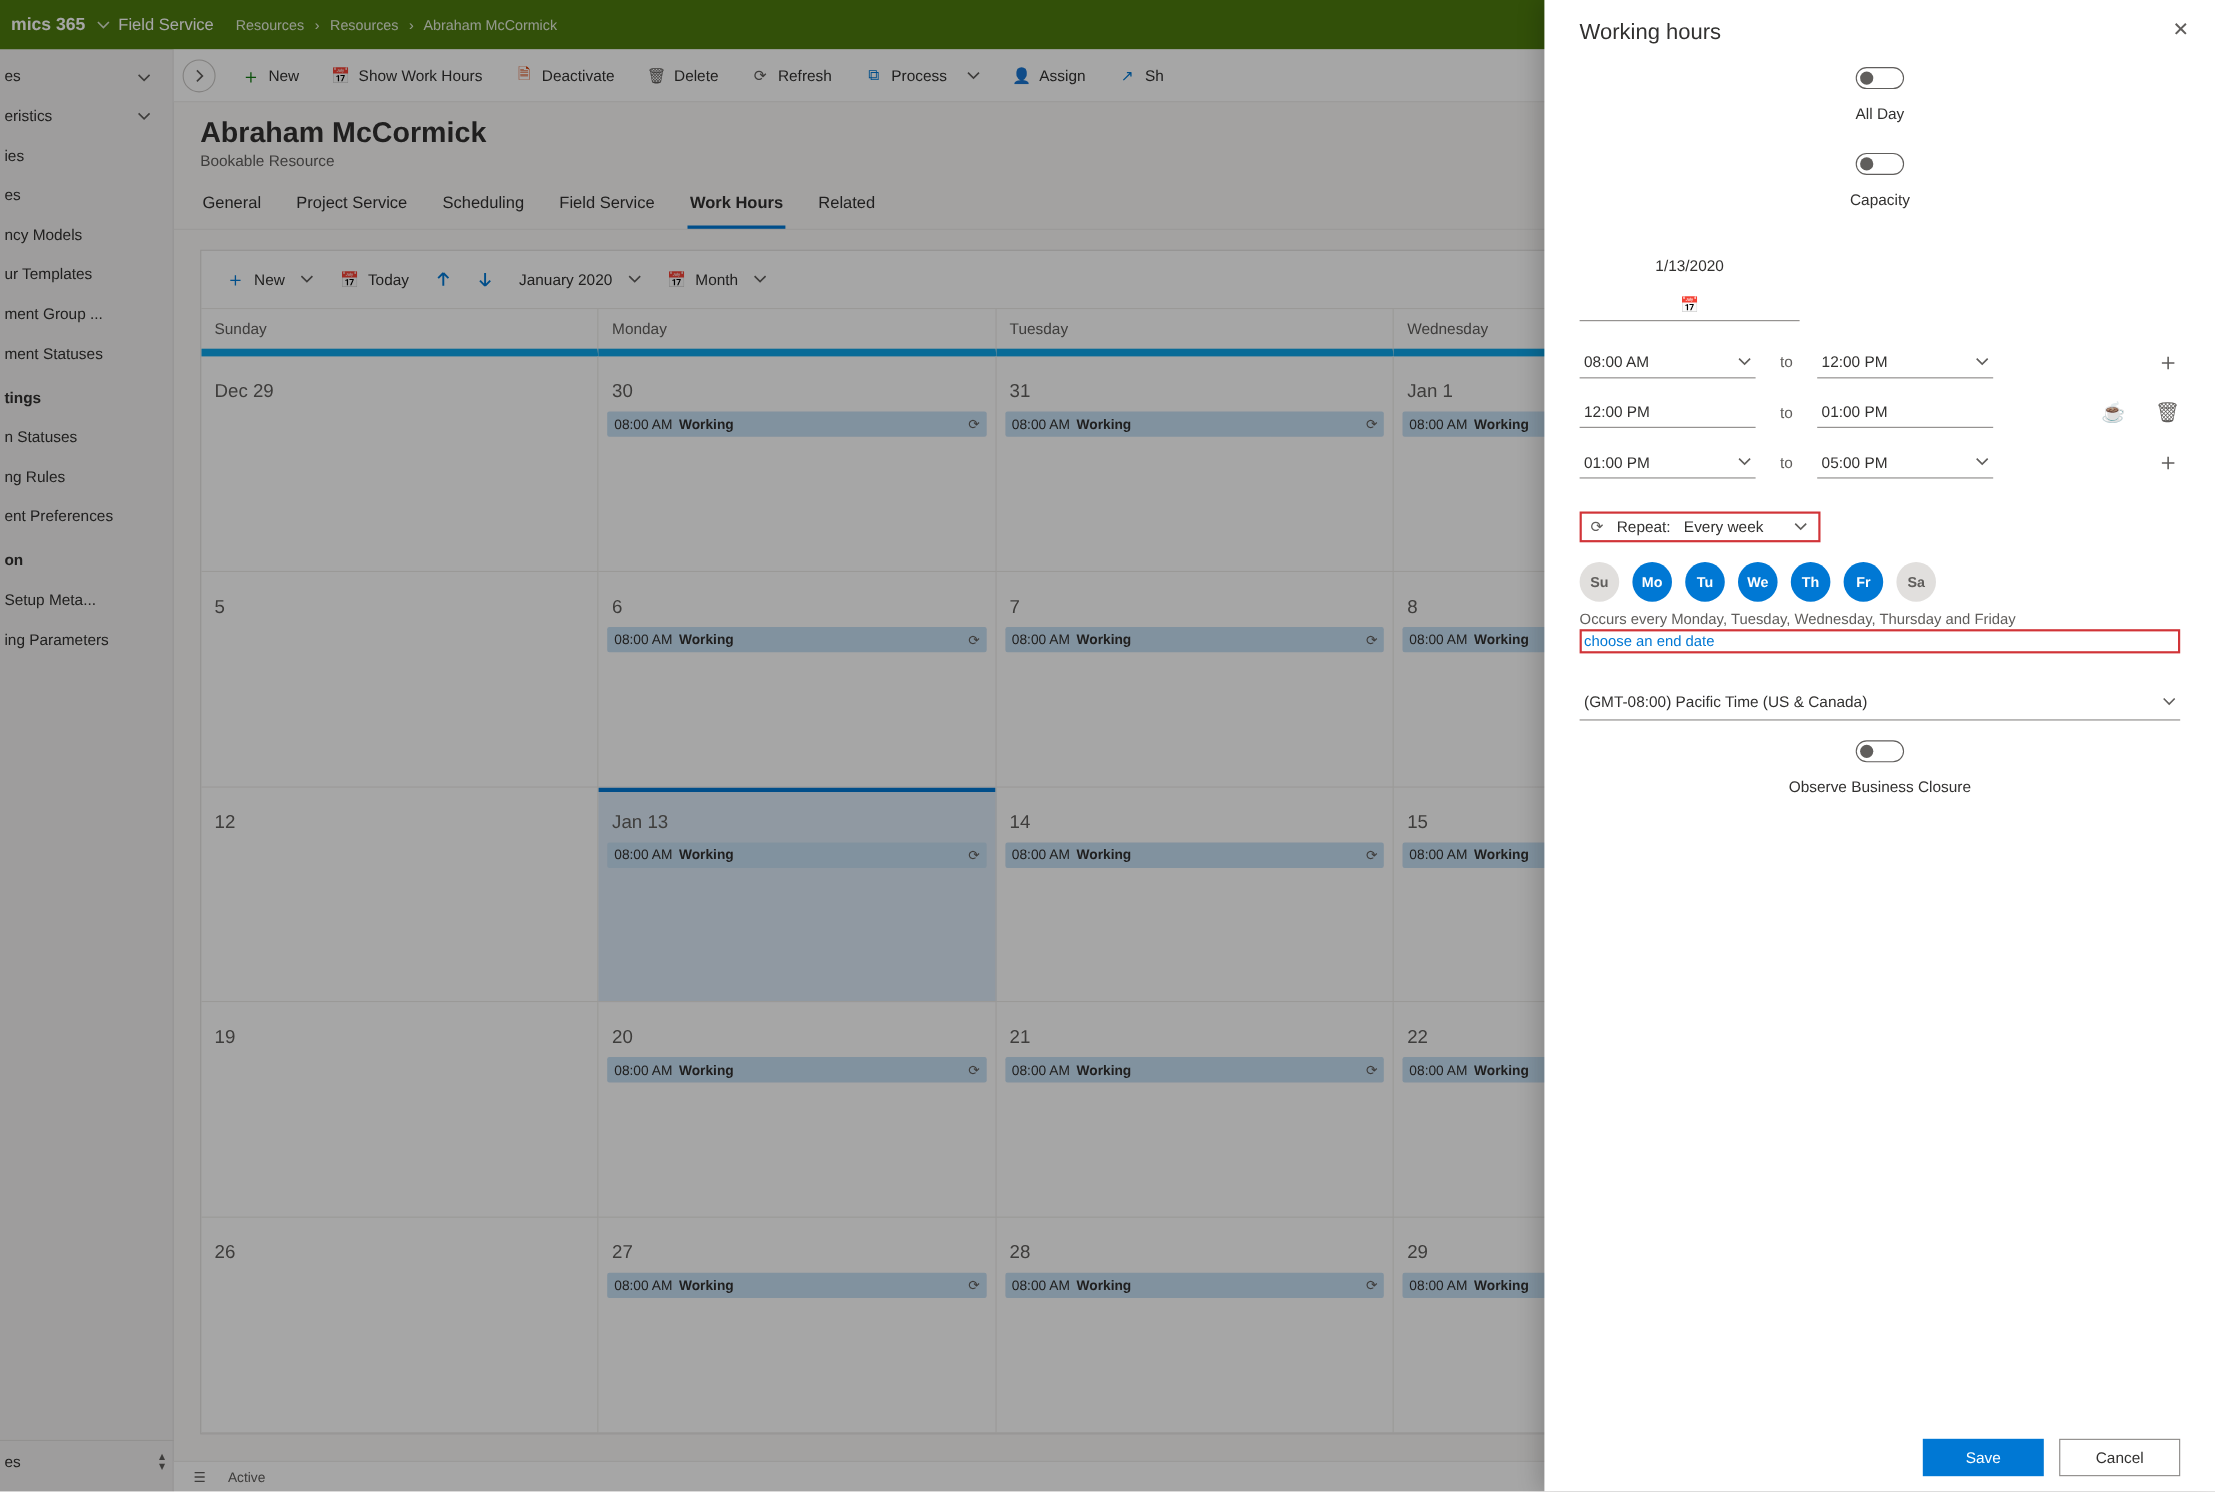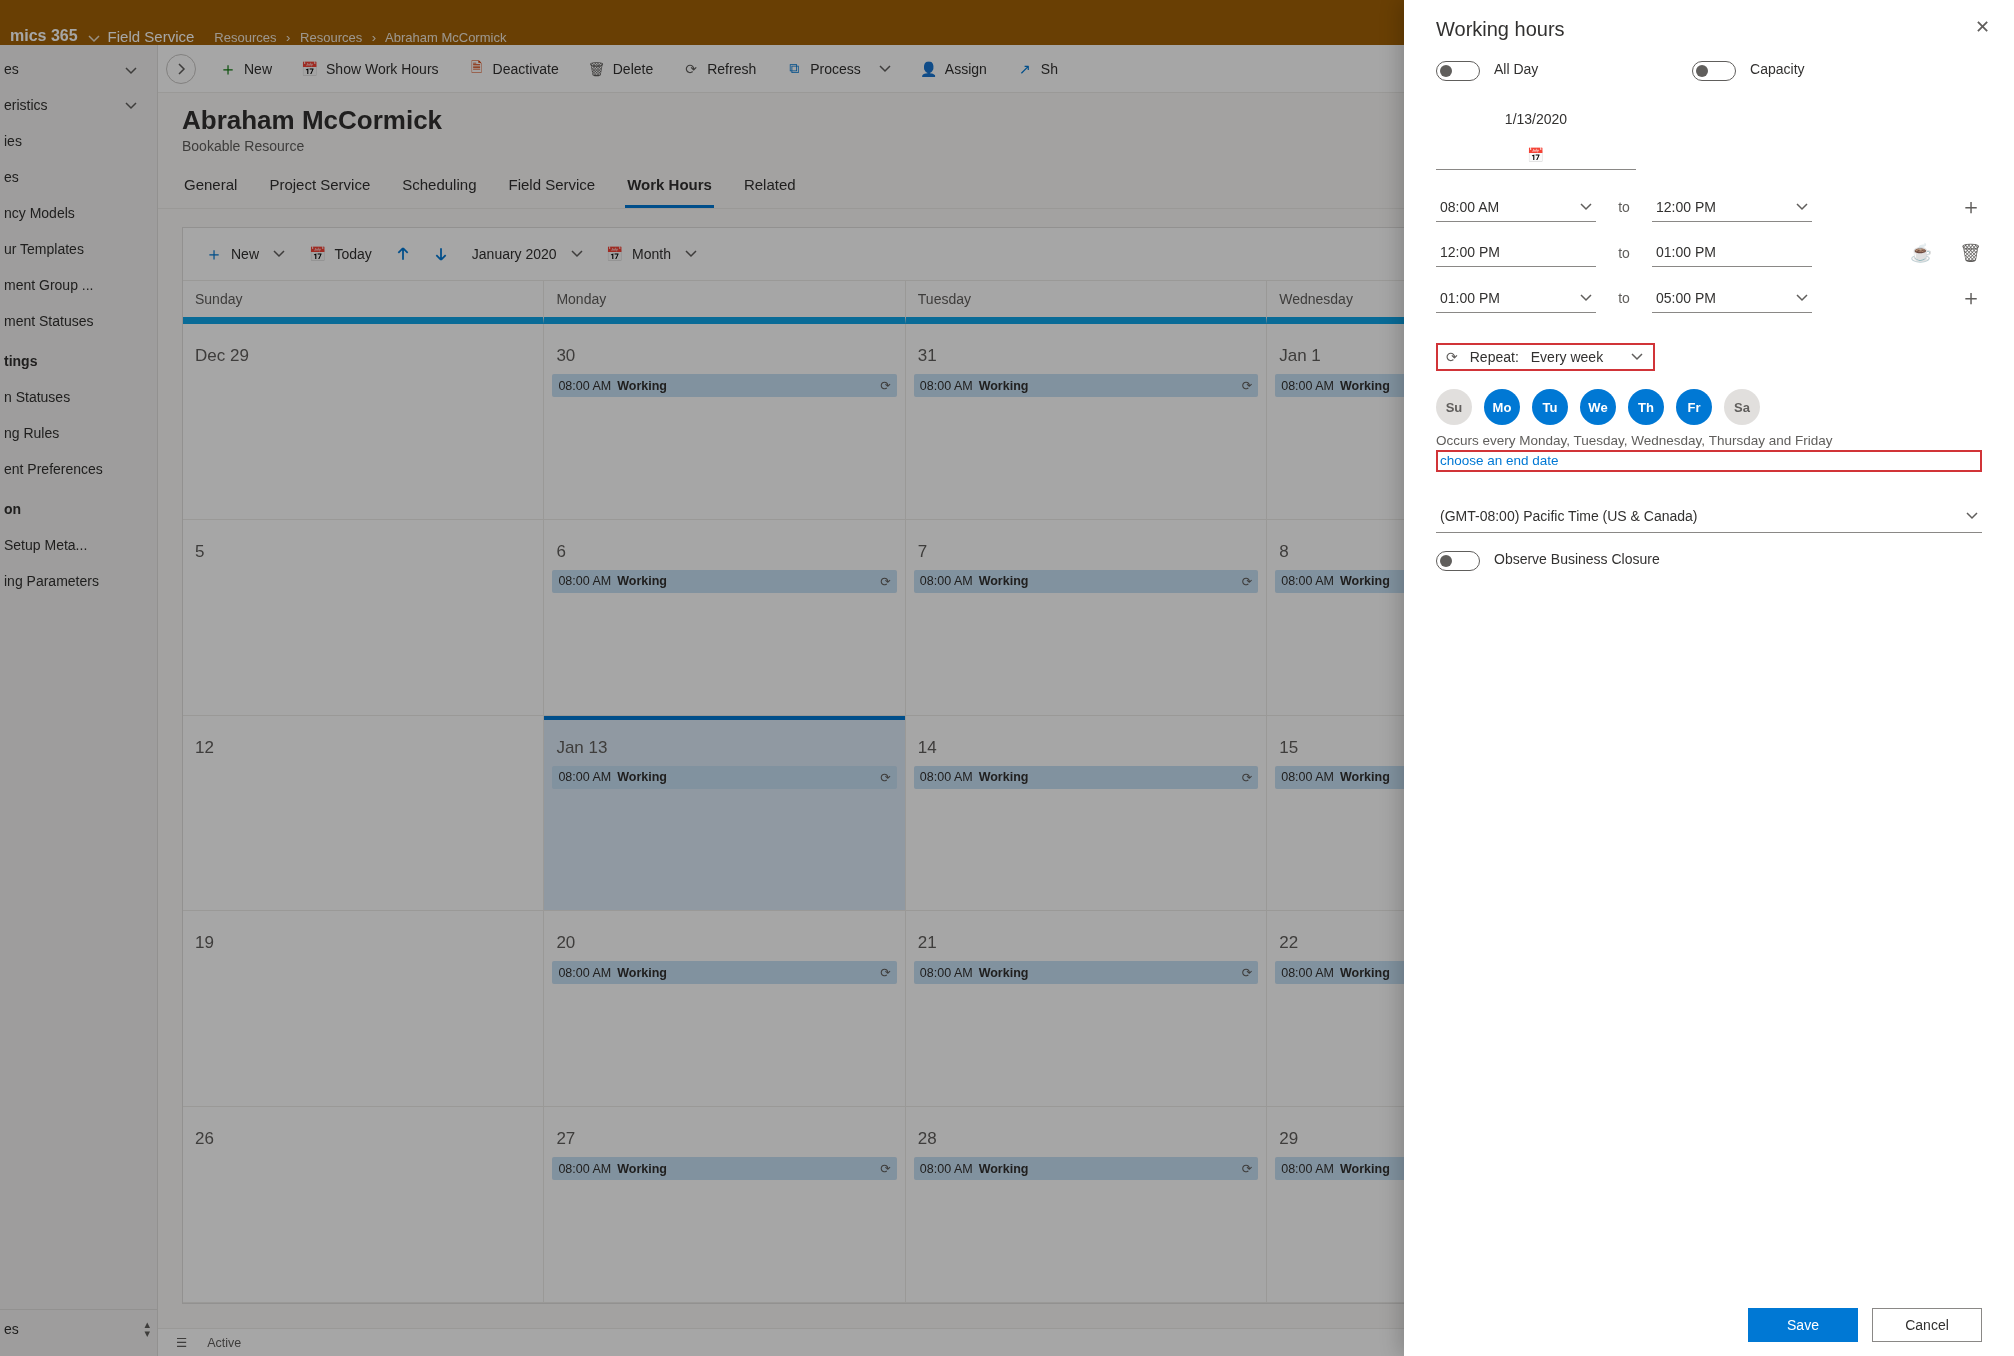--- a/index.html
+++ b/index.html
@@ -1,18 +1,18 @@
 <!DOCTYPE html>
 <html><head>
 <meta charset="utf-8">
 <style>
   * { box-sizing: border-box; }
   html, body { margin:0; padding:0; height:100%; font-family: "Segoe UI", Arial, sans-serif; font-size:14px; color:#323130; background:#FAF9F8;}
   .app { position:relative; width:100%; height:100vh; overflow:hidden; }
-  .topbar { height:45px; background:#a16207; color:#fff; display:flex; align-items:flex-end; padding:0 10px; font-size:14px; }
+  .topbar { height:45px; background:#4d7c0f; color:#fff; display:flex; align-items:center; padding:0 10px; font-size:14px; }
   .topbar .brand { font-size:16px; font-weight:600; margin-right:6px;}
   .topbar .chev { margin: 0 8px 0 4px; opacity:.8;}
   .topbar .area { font-size:15px; margin-right:20px;}
   .topbar .crumbs { font-size:13px; opacity:.85;}
   .topbar .crumbs .sep { margin:0 6px;}
   .body { position:absolute; top:45px; bottom:0; left:0; right:0; display:flex;}
   .sidebar { width:158px; background:#F3F2F1; border-right:1px solid #E1DFDD; overflow:hidden; padding-top:6px;}
   .sidebar .item { padding:10px 8px 10px 4px; color:#323130; font-size:14px; white-space:nowrap; overflow:hidden; text-overflow:ellipsis;}
   .sidebar .heading { font-weight:700; padding:14px 8px 10px 4px;}
   .sidechevs { position:absolute; left:125px; top:8px; color:#605E5C;}
@@ -46,21 +46,21 @@
   .cell.today { background:#DEECF9;}
   .cell.today::before { content:""; position:absolute; top:0; left:0; right:0; height:4px; background:#0078D4;}
   
   .dim { position:absolute; inset:0; background:rgba(0,0,0,0.35);}
   
   .panel { position:absolute; top:0; right:0; bottom:0; width:610px; background:#fff; box-shadow:-4px 0 20px rgba(0,0,0,.2); padding:18px 32px 14px 32px; display:flex; flex-direction:column;}
   .panel h2 { font-weight:400; font-size:20px; margin:0 0 20px 0;}
   .panel .close { position:absolute; top:16px; right:24px; color:#605E5C; font-size:18px;}
   .toggle { width:44px; height:20px; border:1px solid #605E5C; border-radius:20px; position:relative; display:inline-block; vertical-align:middle;}
   .toggle .knob { position:absolute; width:12px; height:12px; background:#605E5C; border-radius:50%; top:3px; left:3px;}
-  .trow { display:flex; align-items:flex-start; gap:14px;}
+  .trow { display:flex; align-items:center; gap:14px;flex-direction:column;}
   .trow.top { gap:14px; margin-bottom:24px;}
   .trow.top .sp { flex:1;}
   .dateinput { display:flex; align-items:center; gap:20px; border-bottom:1px solid #8A8886; width:200px; padding:6px 4px; justify-content:space-between; margin-bottom:22px;flex-direction:column;}
   .timeblock { display:flex; align-items:center; gap:18px; margin-bottom:16px;}
   .timesel { border-bottom:1px solid #8A8886; width:160px; padding:6px 4px; display:flex; justify-content:space-between; align-items:center;}
   .timesel.noarrow { justify-content:flex-start;}
   .to { color:#605E5C; width:20px; text-align:center;}
   .iconbtnrow { margin-left:auto; display:flex; gap:26px; align-items:center; color:#605E5C; font-size:18px; min-width:60px; justify-content:flex-end;}
   .repeatbox { border:2px solid #D13438; display:inline-flex; align-items:center; gap:12px; padding:4px 10px 4px 8px; margin-top:6px;}
   .repeatbox .sel { display:inline-flex; align-items:center; gap:28px;}

